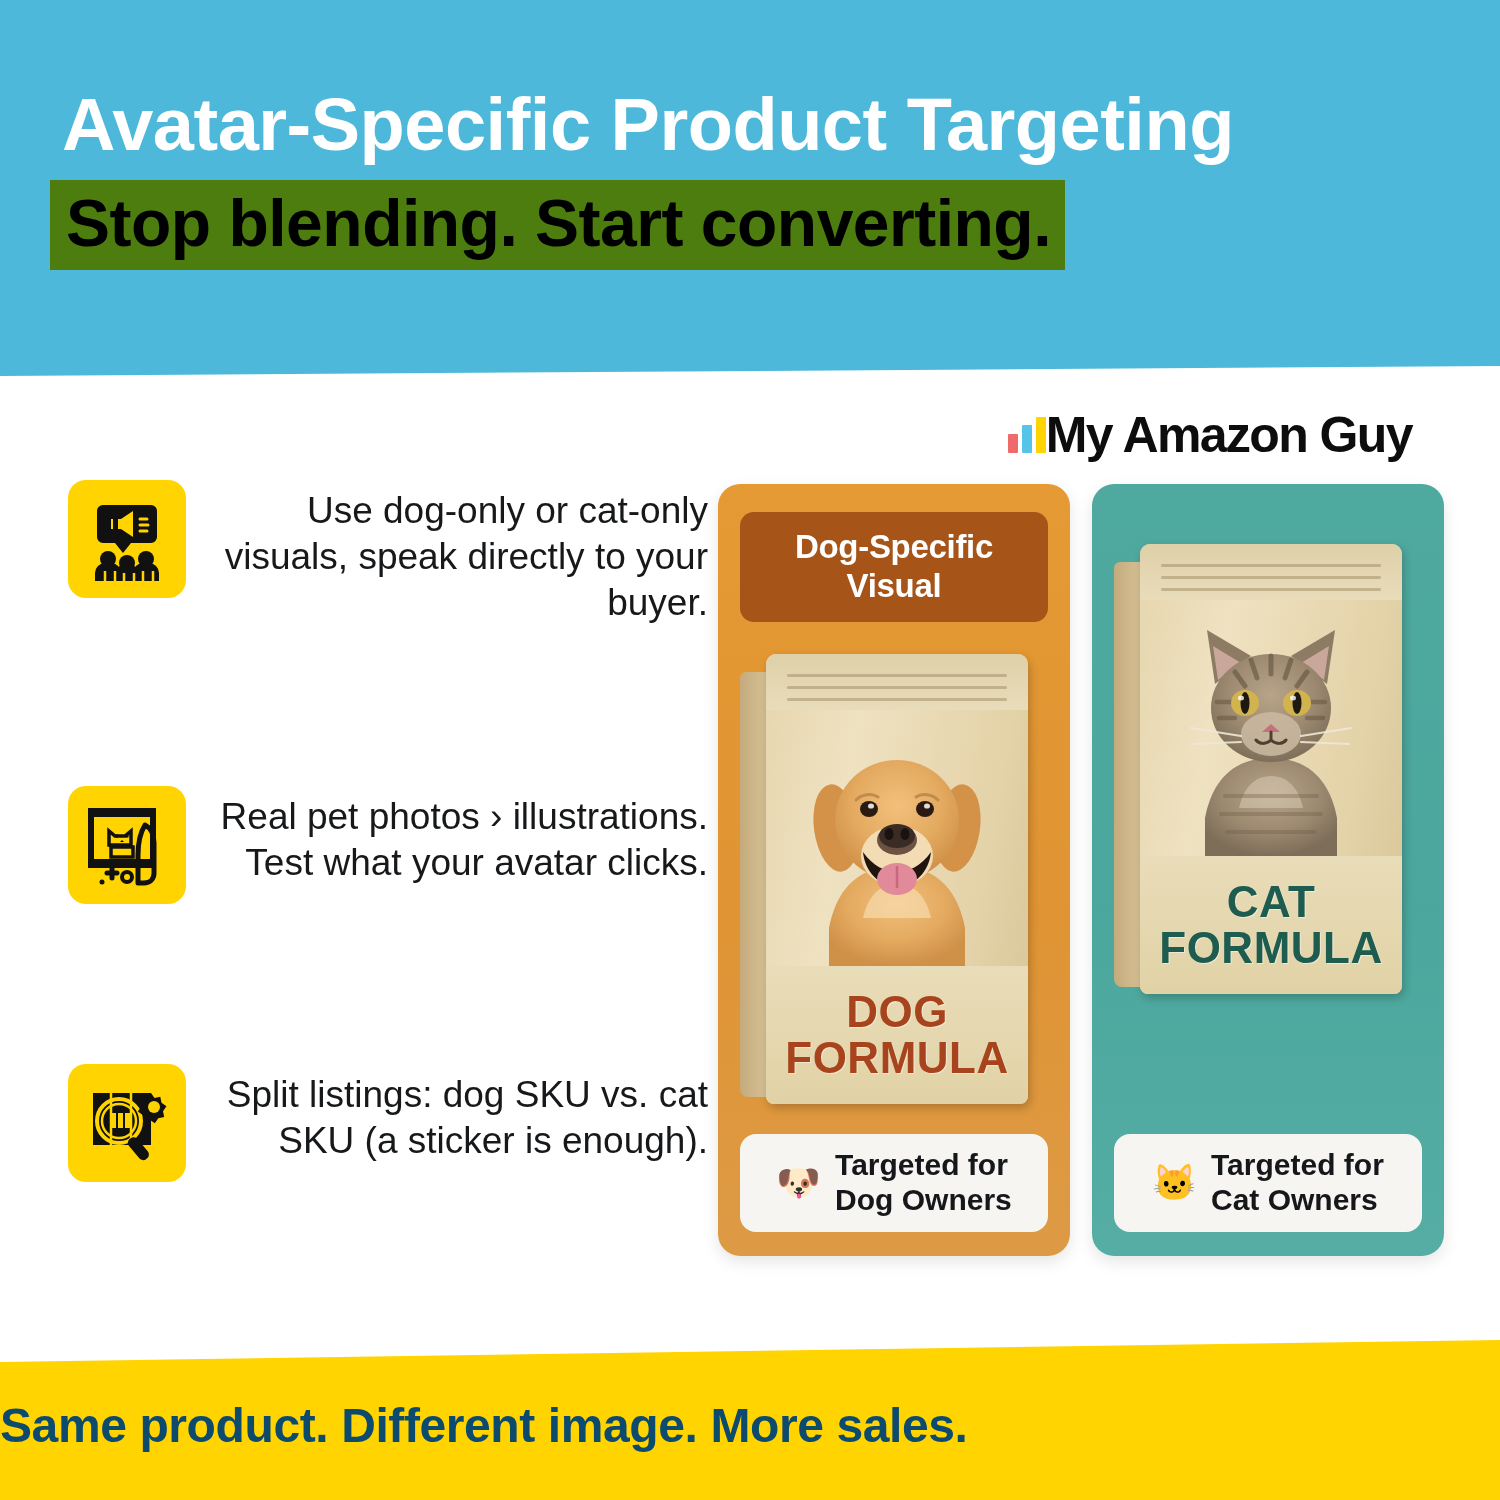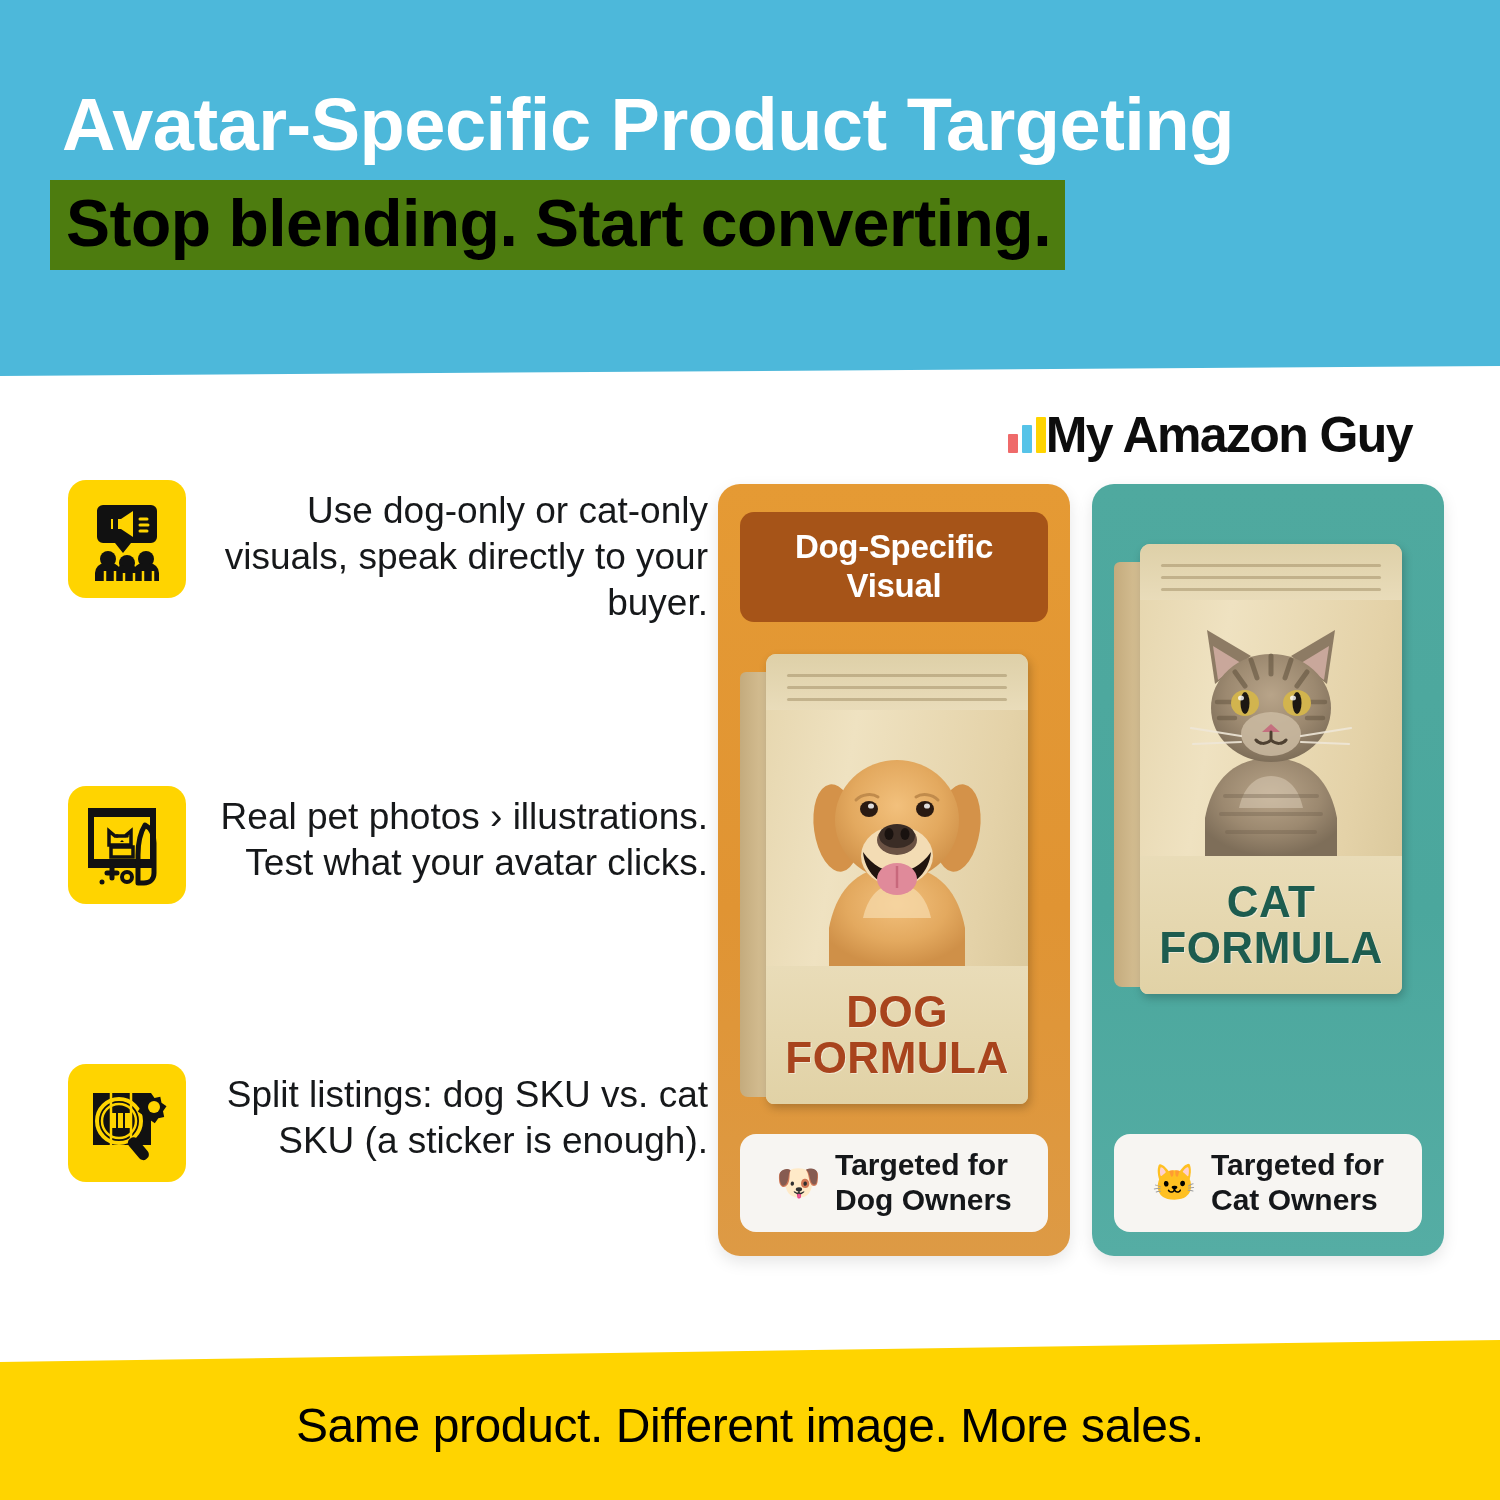--- a/index.html
+++ b/index.html
@@ -133,21 +133,21 @@
   }
 
   
   .footer-band{
     position:absolute; left:0; bottom:0; width:1500px; height:160px;
     background:#ffd400;
     clip-path: polygon(0 22px, 1500px 0, 1500px 160px, 0 160px);
   }
   .footer-text{
     position:absolute; left:0; top:58px; width:100%;
-    text-align:center; font-size:48px; font-weight:normal; color:#000000;
+    text-align:left; font-size:48px; font-weight:bold; color:#0c4a6e;
     letter-spacing:-0.4px;
   }
 </style>
 </head>
 <body>
 
 <div class="header-band"></div>
 <div class="header-title">Avatar-Specific Product Targeting</div>
 <div class="header-sub-wrap">
   <div class="header-sub">Stop blending. Start converting.</div>

